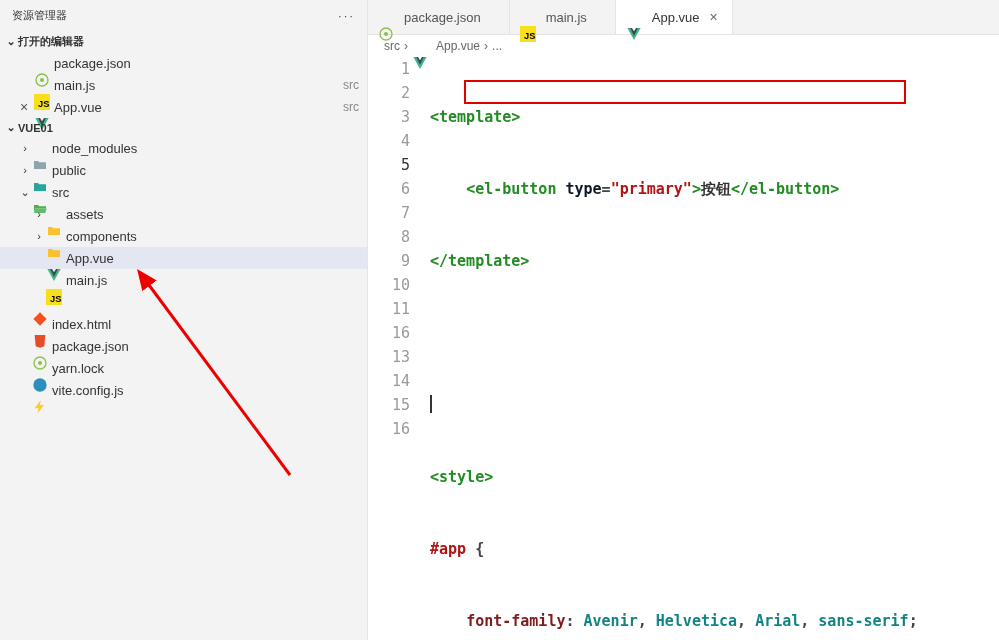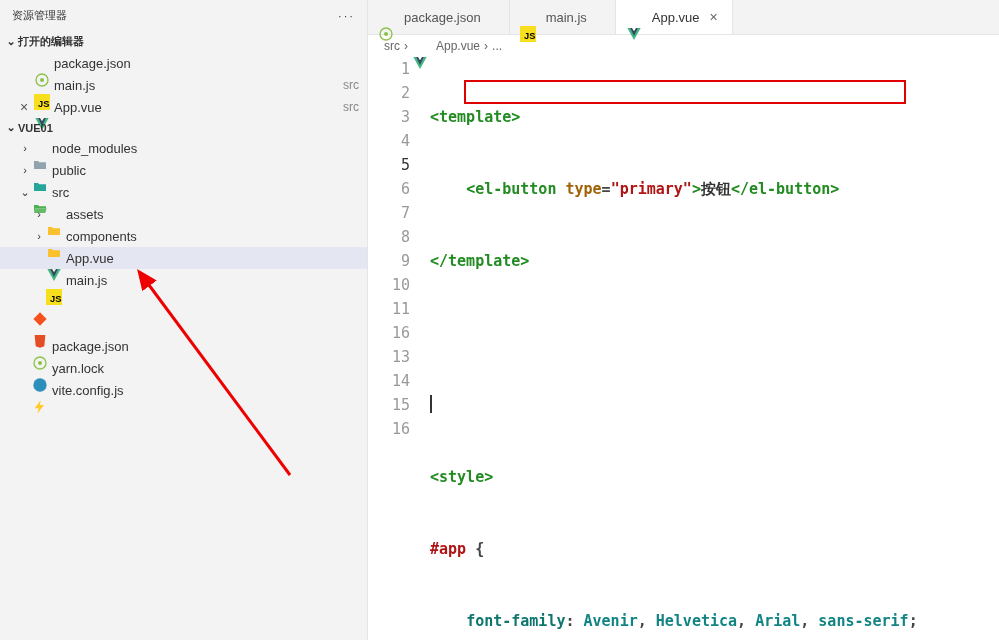--- a/index.html
+++ b/index.html
@@ -136,26 +136,26 @@
 }
 .gutter .current { color: #333; }
 .code {
   flex: 1;
   position: relative;
   white-space: pre;
   font-weight: 600;
 }
 .code-line { height: 24px; padding-left: 4px; position: relative; }
 .tok-tag { color: #228b22; }
-.tok-attr { color: #a16207; }
+.tok-attr { color: #0f172a; }
 .tok-str { color: #b01515; }
 .tok-punct { color: #444; }
 .tok-text { color: #333; }
 .tok-selector { color: #b01515; }
-.tok-prop { color: #0f766e; }
+.tok-prop { color: #7f1d1d; }
 .tok-teal { color: #128484; }
 .highlight-box {
   position: absolute;
   border: 2px solid #e00000;
   left: 38px;
   top: 23px;
   width: 442px;
   height: 24px;
   pointer-events: none;
 }
@@ -313,20 +313,21 @@
         </span>
       </div>
       <div class="tree-row">
         <span class="indent" style="width:18px"></span>
         <span class="chevron"></span>
         <span class="icon">
           <svg viewBox="0 0 24 24">
             <path fill="#e44d26" d="M4 3h16l-1.5 17L12 22l-6.5-2z"></path>
           </svg>
         </span>
+        <span class="tree-label">index.html</span>
       </div>
       <div class="tree-row">
         <span class="indent" style="width:18px"></span>
         <span class="chevron"></span>
         <span class="icon">
           <svg viewBox="0 0 24 24">
             <circle cx="12" cy="12" r="9" fill="none" stroke="#8bc34a" stroke-width="2"></circle>
             <circle cx="12" cy="12" r="3" fill="#8bc34a"></circle>
           </svg>
         </span>

